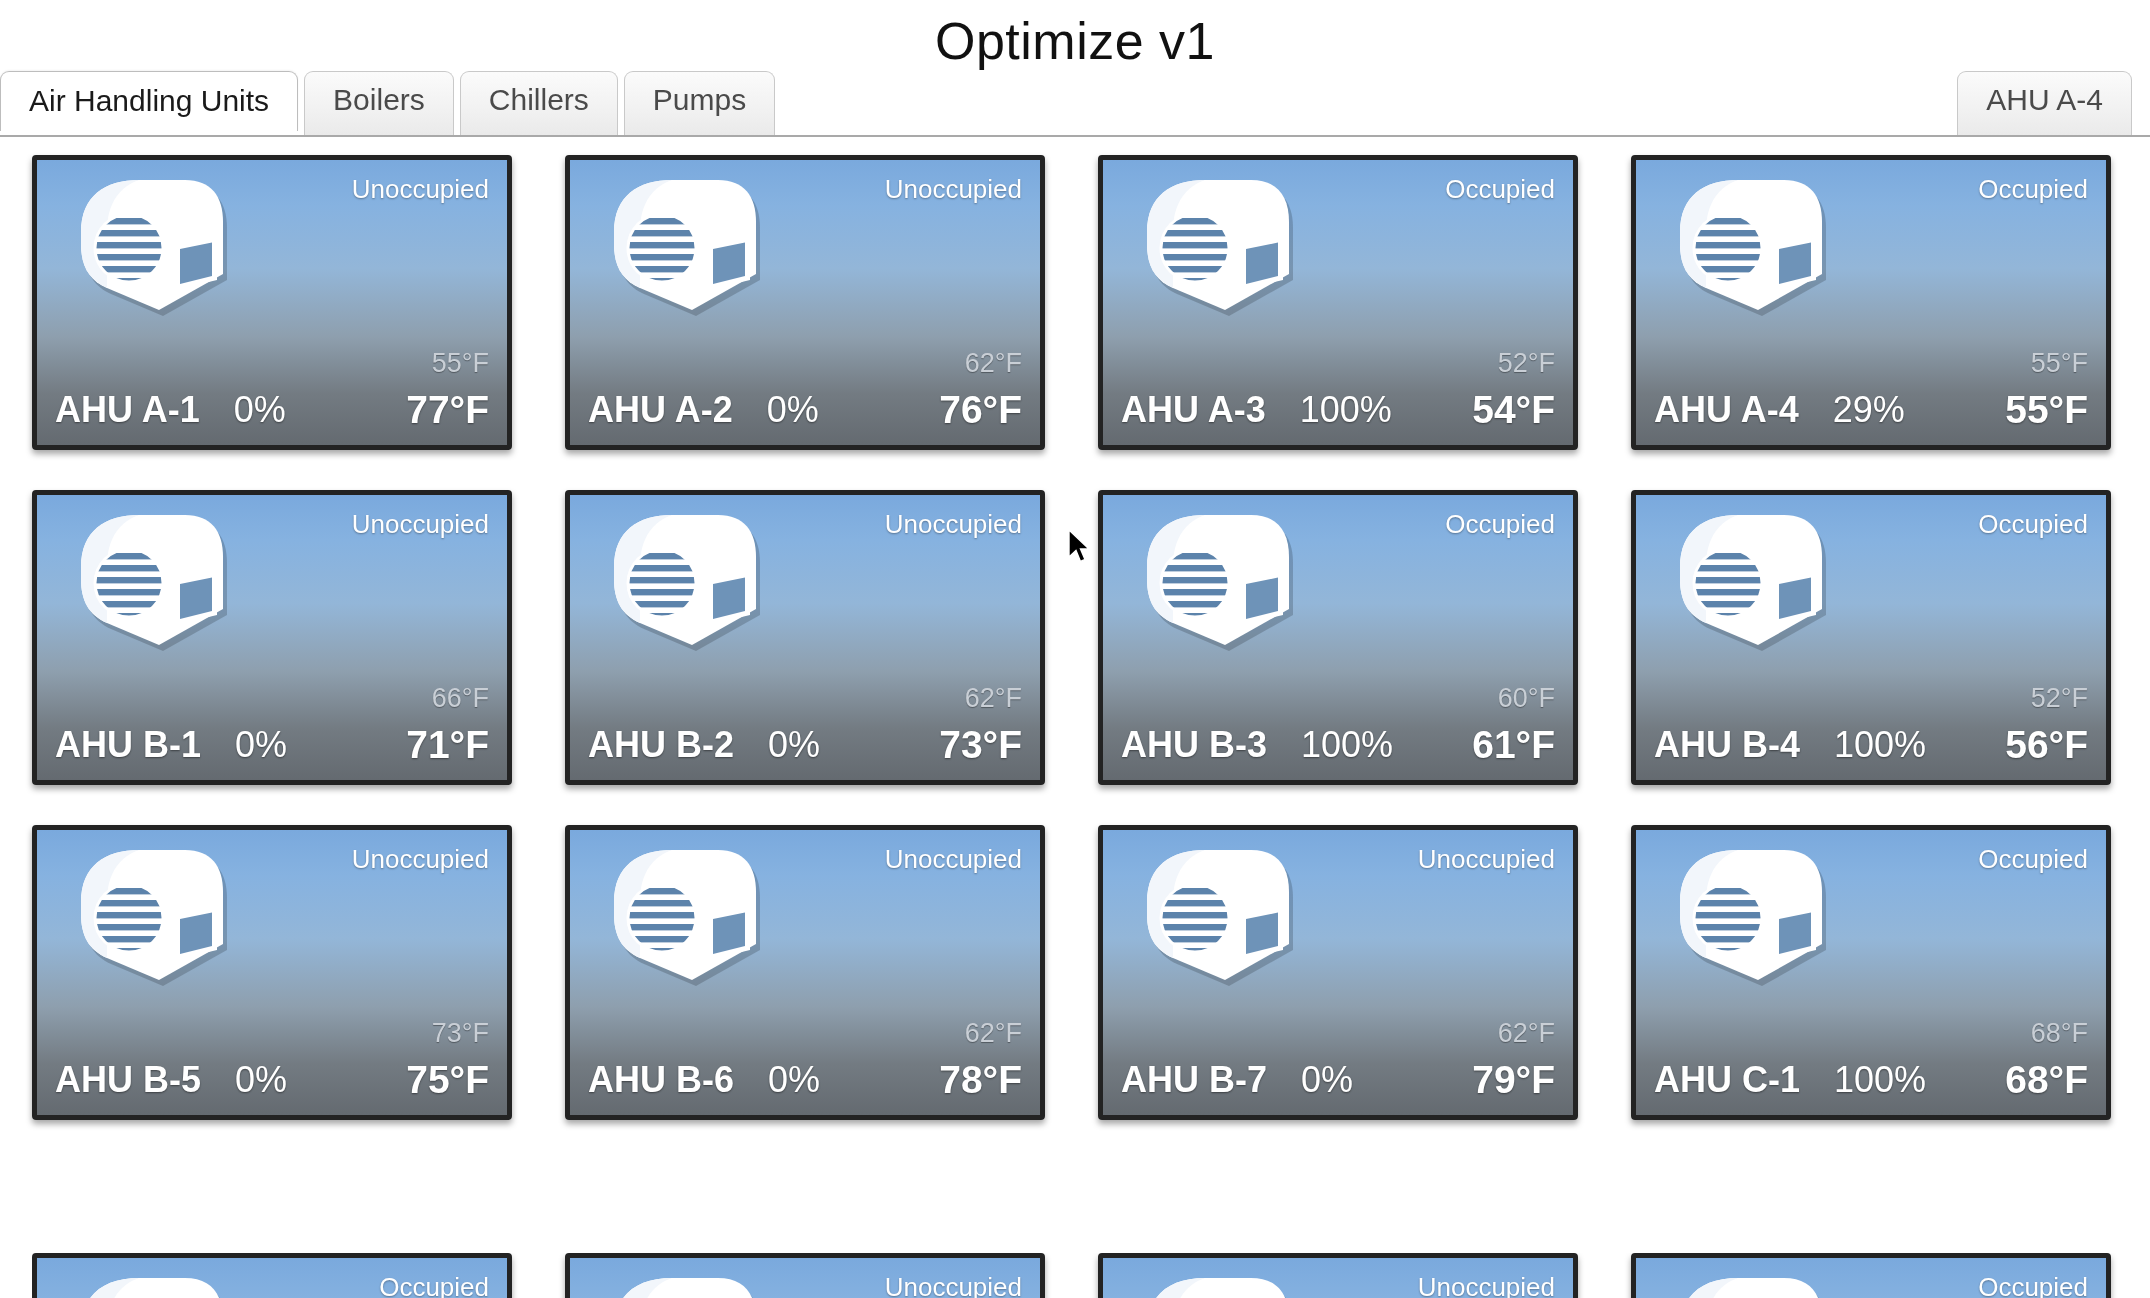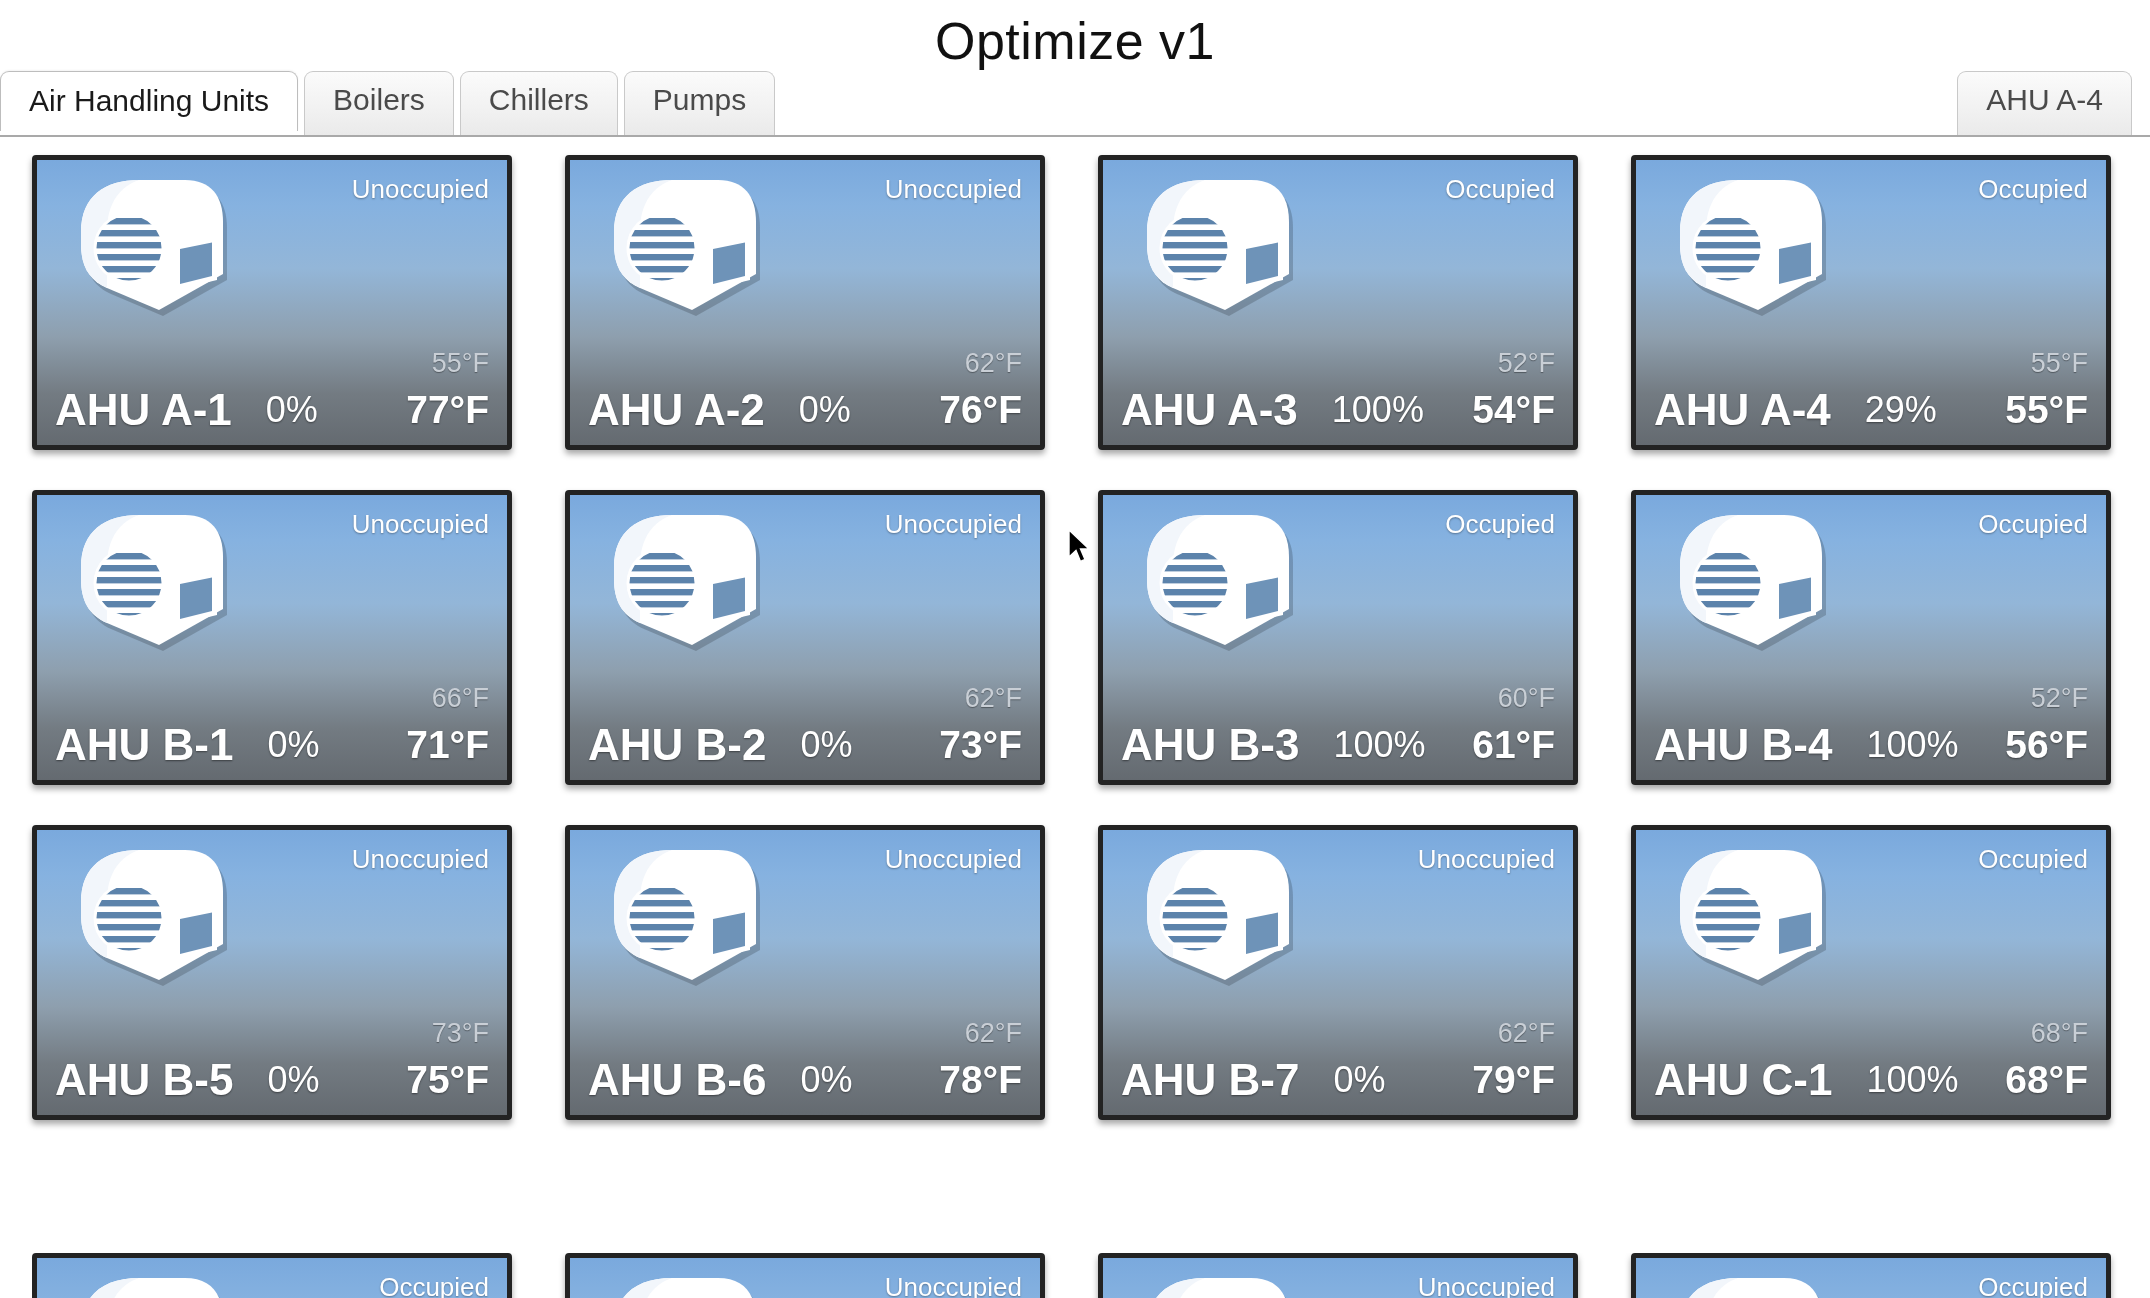--- a/index.html
+++ b/index.html
@@ -144,21 +144,21 @@
     position: absolute;
     left: 18px;
     right: 18px;
     bottom: 10px;
     height: 50px;
     display: flex;
     align-items: center;
     white-space: nowrap;
   }
   .unit-name {
-    font-size: 44px;
+    font-size: 36px;
     font-weight: bold;
     color: #ffffff;
     text-shadow: 0 1px 2px rgba(0,0,0,0.45);
   }
   .unit-pct {
     font-size: 36px;
     font-weight: 400;
     color: #ffffff;
     text-shadow: 0 1px 2px rgba(0,0,0,0.45);
     margin-left: 34px;

